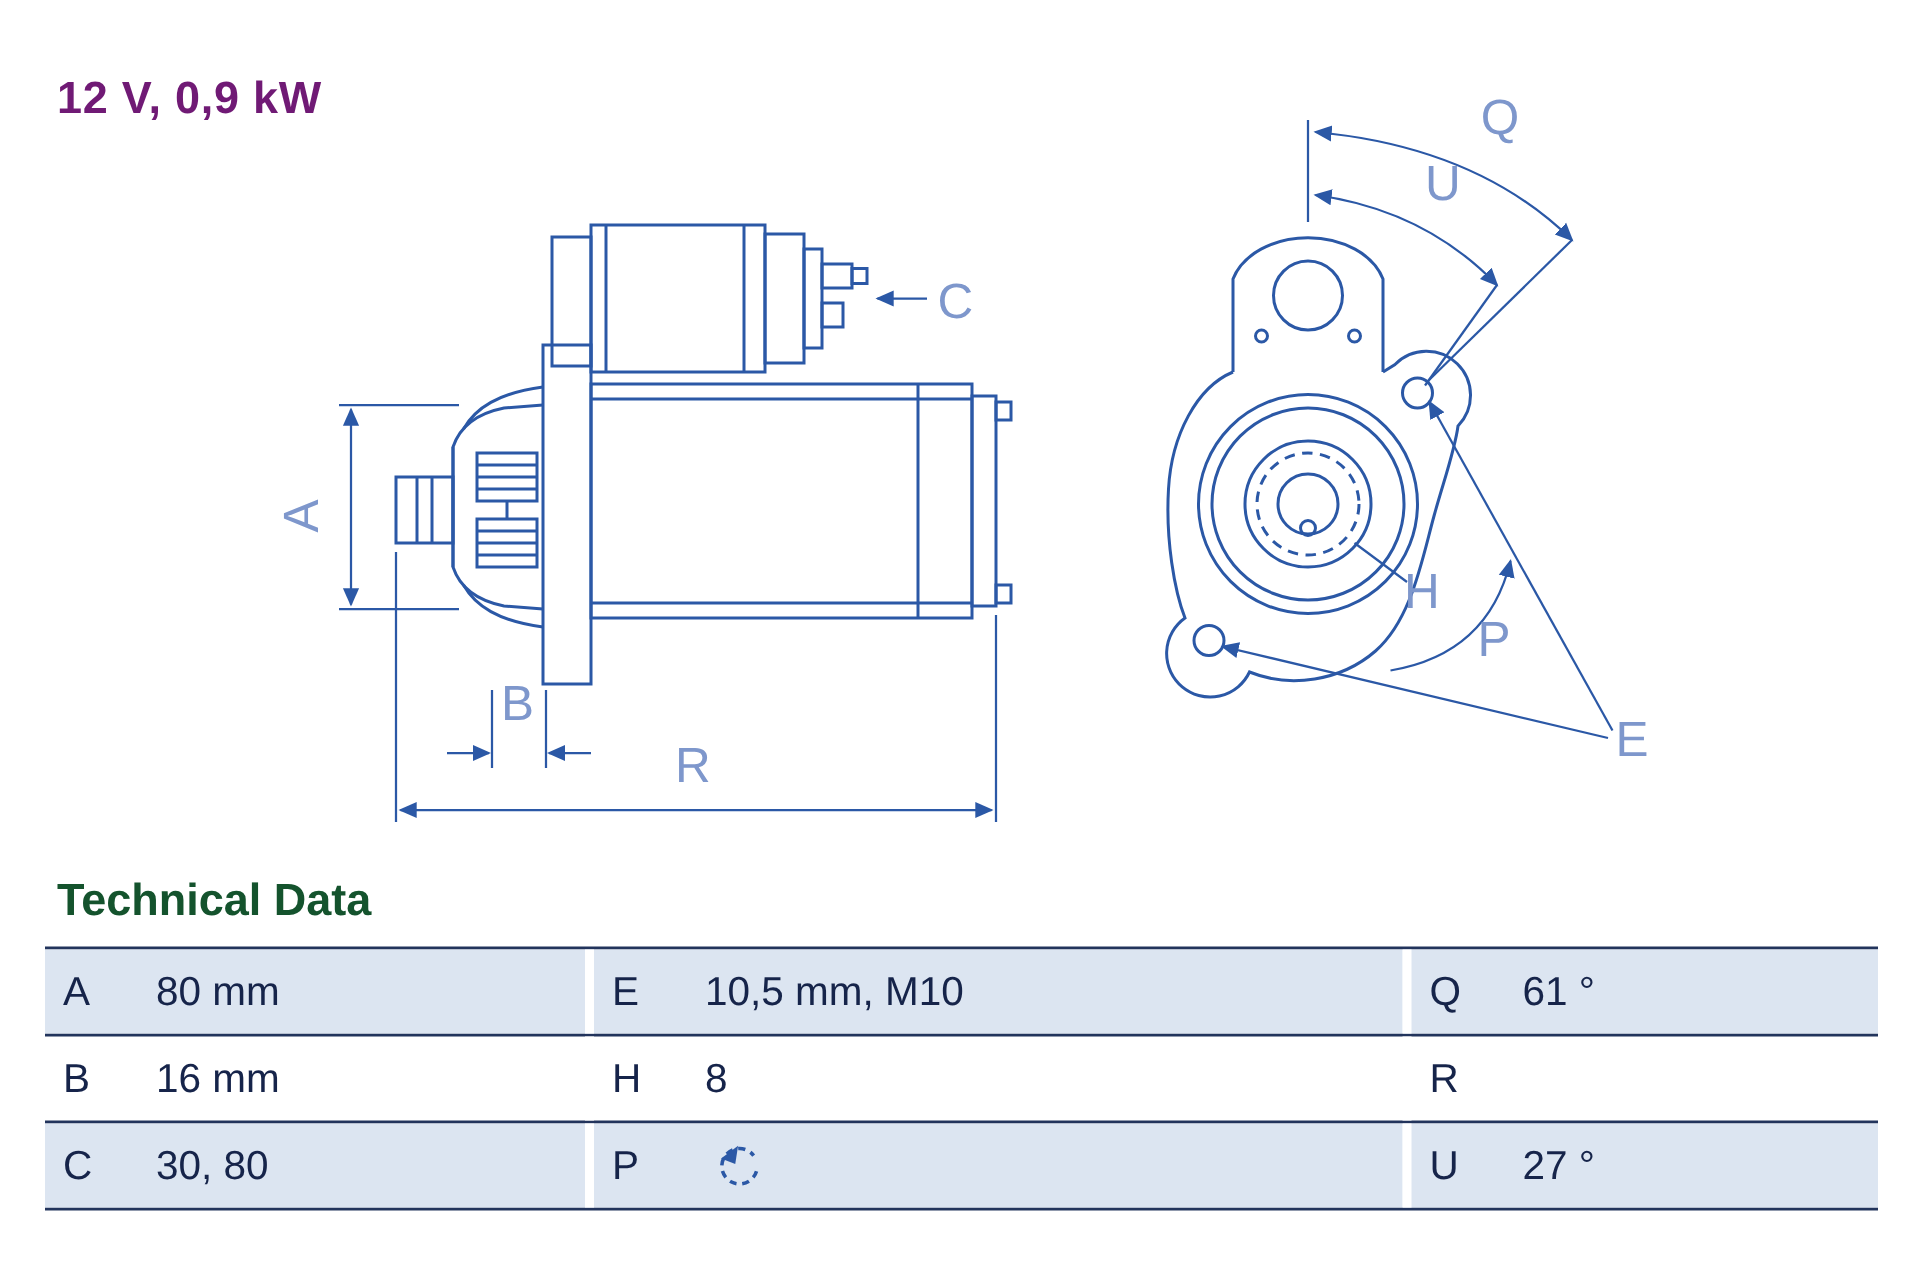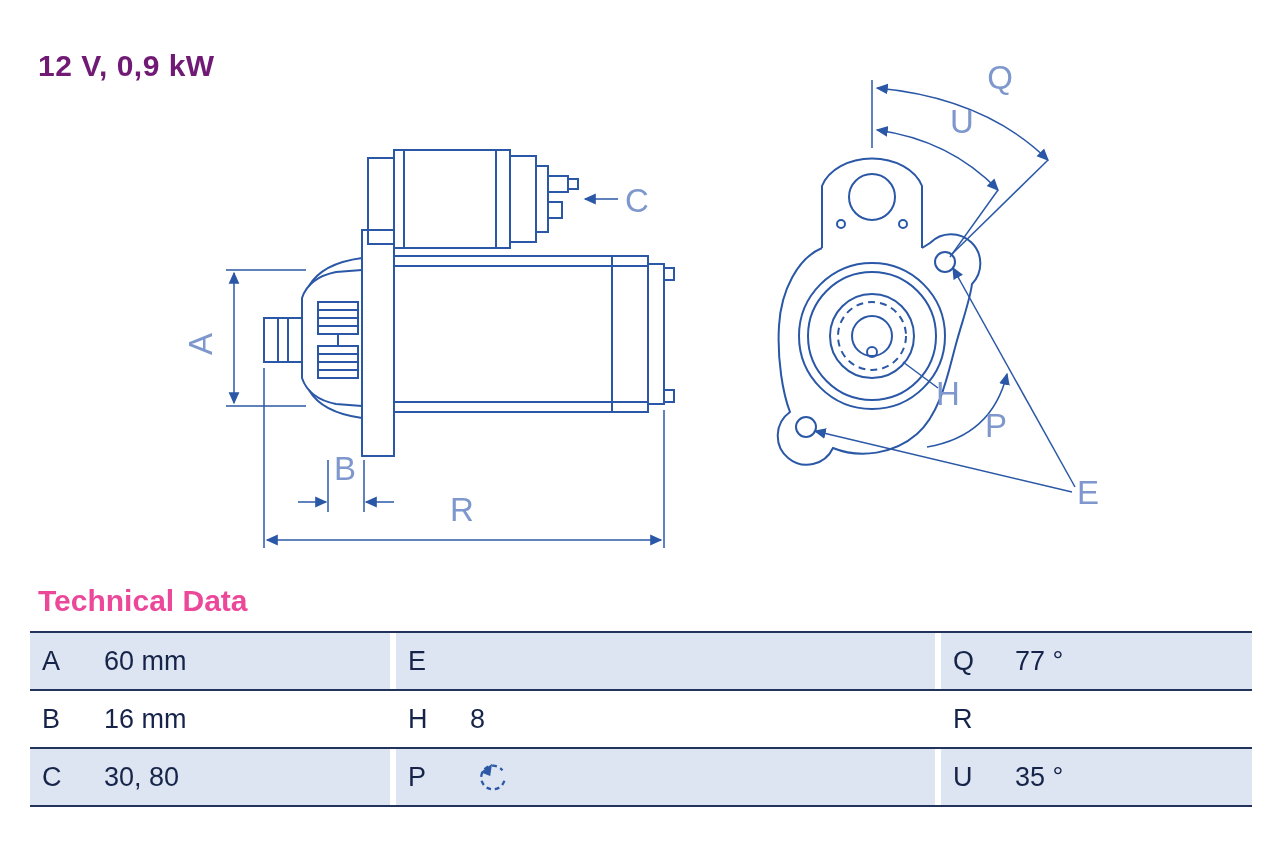--- a/index.html
+++ b/index.html
@@ -12,21 +12,21 @@
     position:absolute;left:38px;top:20px;
     font-size:30px;font-weight:700;color:#701a75;letter-spacing:.5px;margin-top:29px;
   }
   .drawing{position:absolute;left:0;top:0;}
   .dim-label{
     font-family:"Liberation Sans", sans-serif;
     font-size:33px;
   }
   .tech{position:absolute;left:30px;top:584px;width:1222px;}
   .tech-heading{
-    font-size:30px;font-weight:700;color:#ec4899;
+    font-size:30px;font-weight:700;color:#14532d;
     padding-left:8px;margin-bottom:13px;
   }
   .ttable{border-bottom:2px solid #22345c;}
   .trow{display:flex;border-top:2px solid #22345c;height:56px;}
   .tgroup{display:flex;align-items:center;box-sizing:border-box;}
   .trow .tgroup + .tgroup{border-left:6px solid #ffffff;}
   .trow.alt .tgroup{background:#dce5f1;}
   .g1{width:360px;}
   .g2{width:545px;}
   .g3{width:317px;}
@@ -174,28 +174,29 @@
 </svg>
 
 <div class="tech">
   <div class="tech-heading">Technical Data</div>
 
   <div class="ttable">
 
     <div class="trow alt">
       <div class="tgroup g1">
         <div class="tkey">A</div>
-        <div class="tval">60 mm</div>
+        <div class="tval">80 mm</div>
       </div>
       <div class="tgroup g2">
         <div class="tkey">E</div>
+        <div class="tval">10,5 mm, M10</div>
       </div>
       <div class="tgroup g3">
         <div class="tkey">Q</div>
-        <div class="tval">77 °</div>
+        <div class="tval">61 °</div>
       </div>
     </div>
 
     <div class="trow">
       <div class="tgroup g1">
         <div class="tkey">B</div>
         <div class="tval">16 mm</div>
       </div>
       <div class="tgroup g2">
         <div class="tkey">H</div>
@@ -216,18 +217,18 @@
         <div class="tval">
           <span></span>
           <svg class="rot-icon" width="34" height="34" viewBox="0 0 36 36">
             <path d="M30 22 A12.5 12.5 0 1 1 28 11" fill="none" stroke="#2b58a6" stroke-width="2.5" stroke-dasharray="5 4"></path>
             <path d="M5 13 L17 4 L15 17 Z" fill="#2b58a6"></path>
           </svg>
         </div>
       </div>
       <div class="tgroup g3">
         <div class="tkey">U</div>
-        <div class="tval">35 °</div>
+        <div class="tval">27 °</div>
       </div>
     </div>
 
   </div>
 </div>
 
 </body></html>

